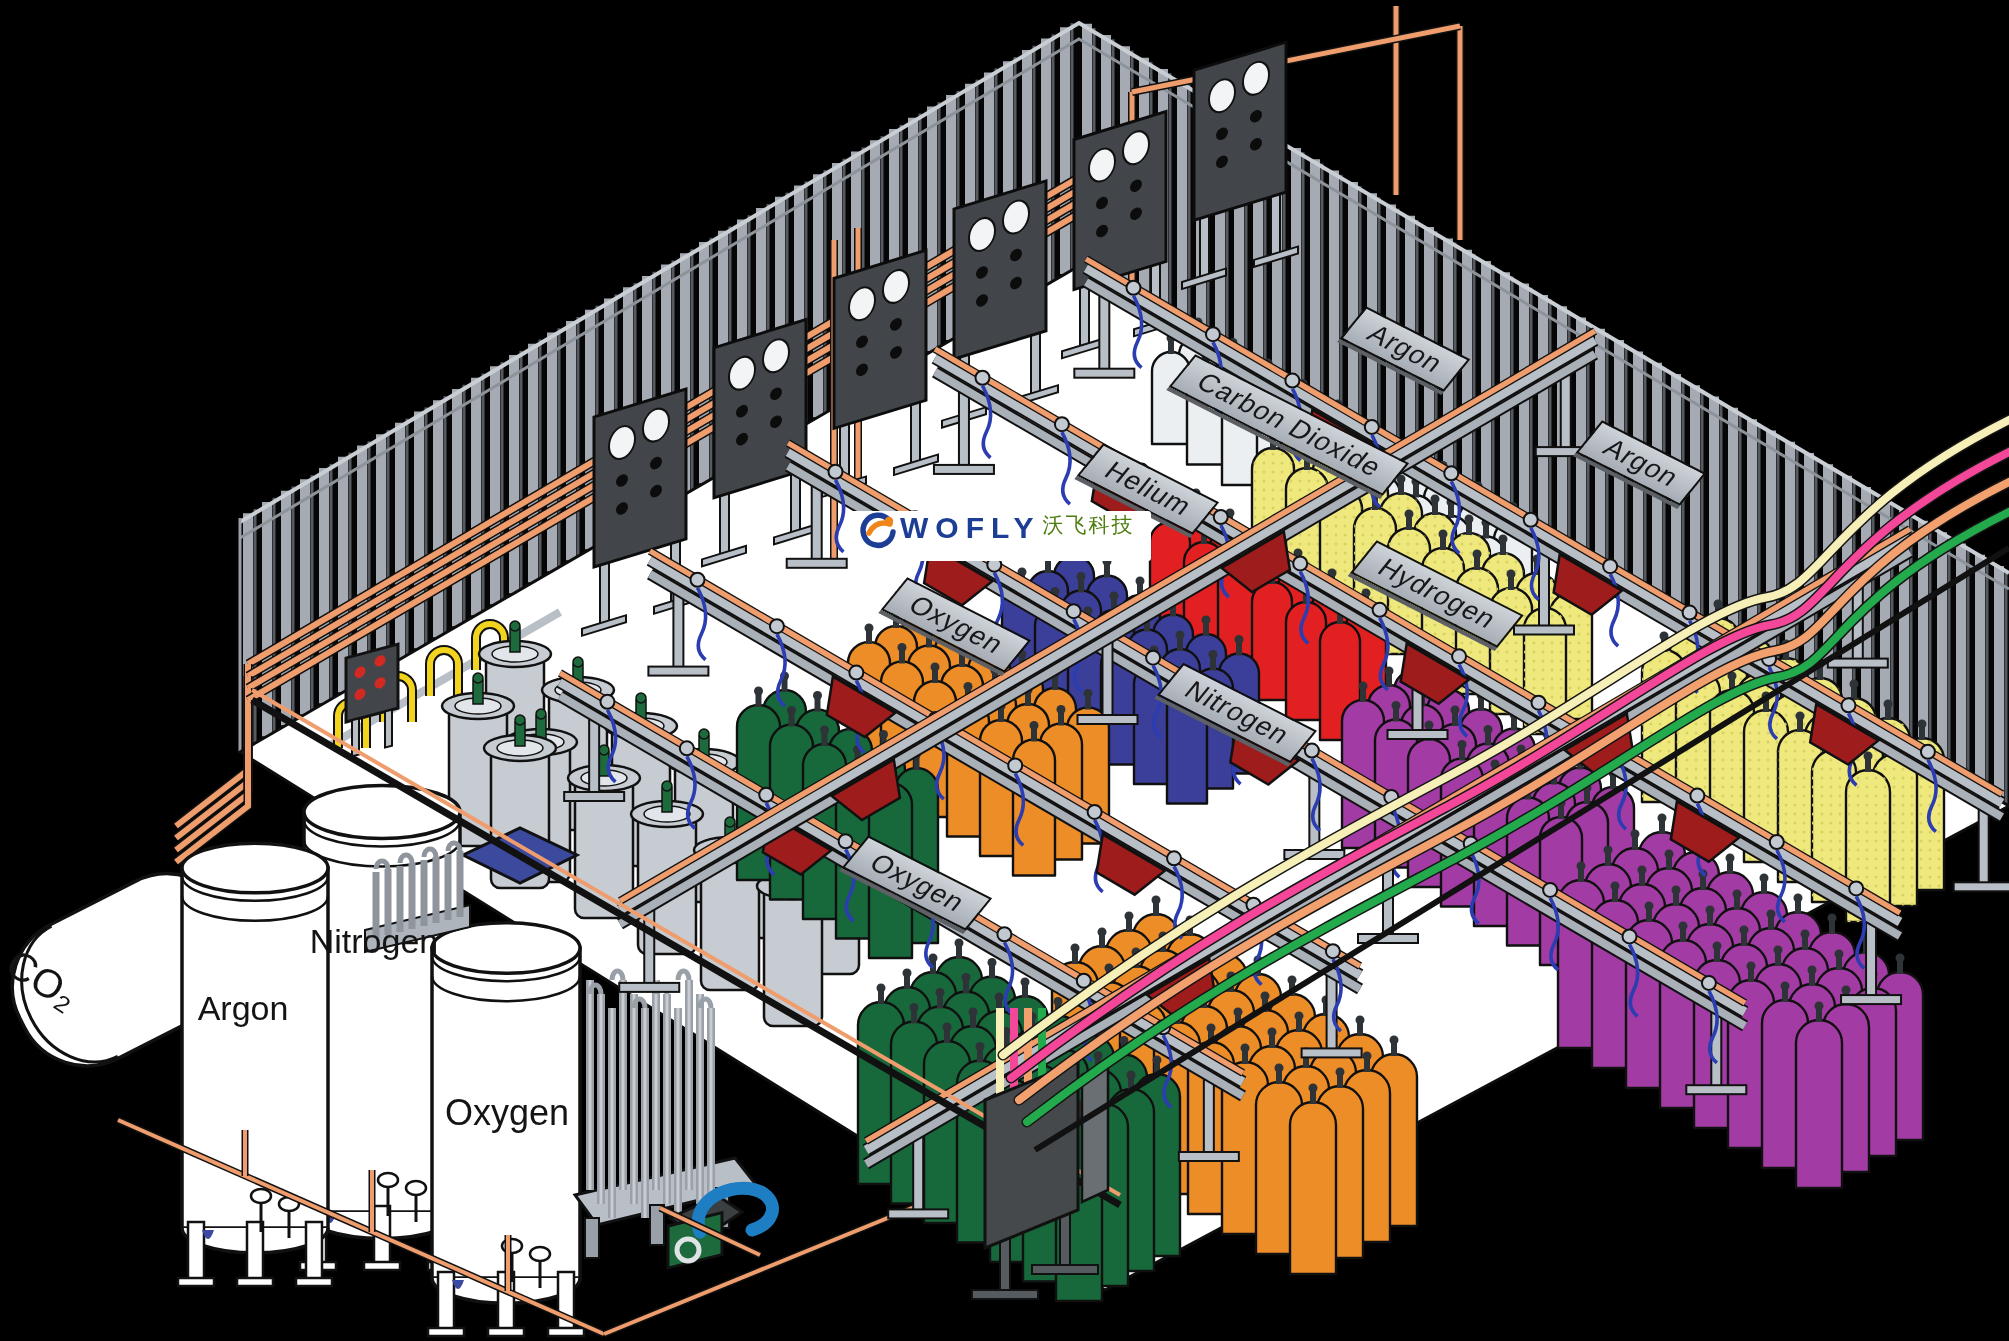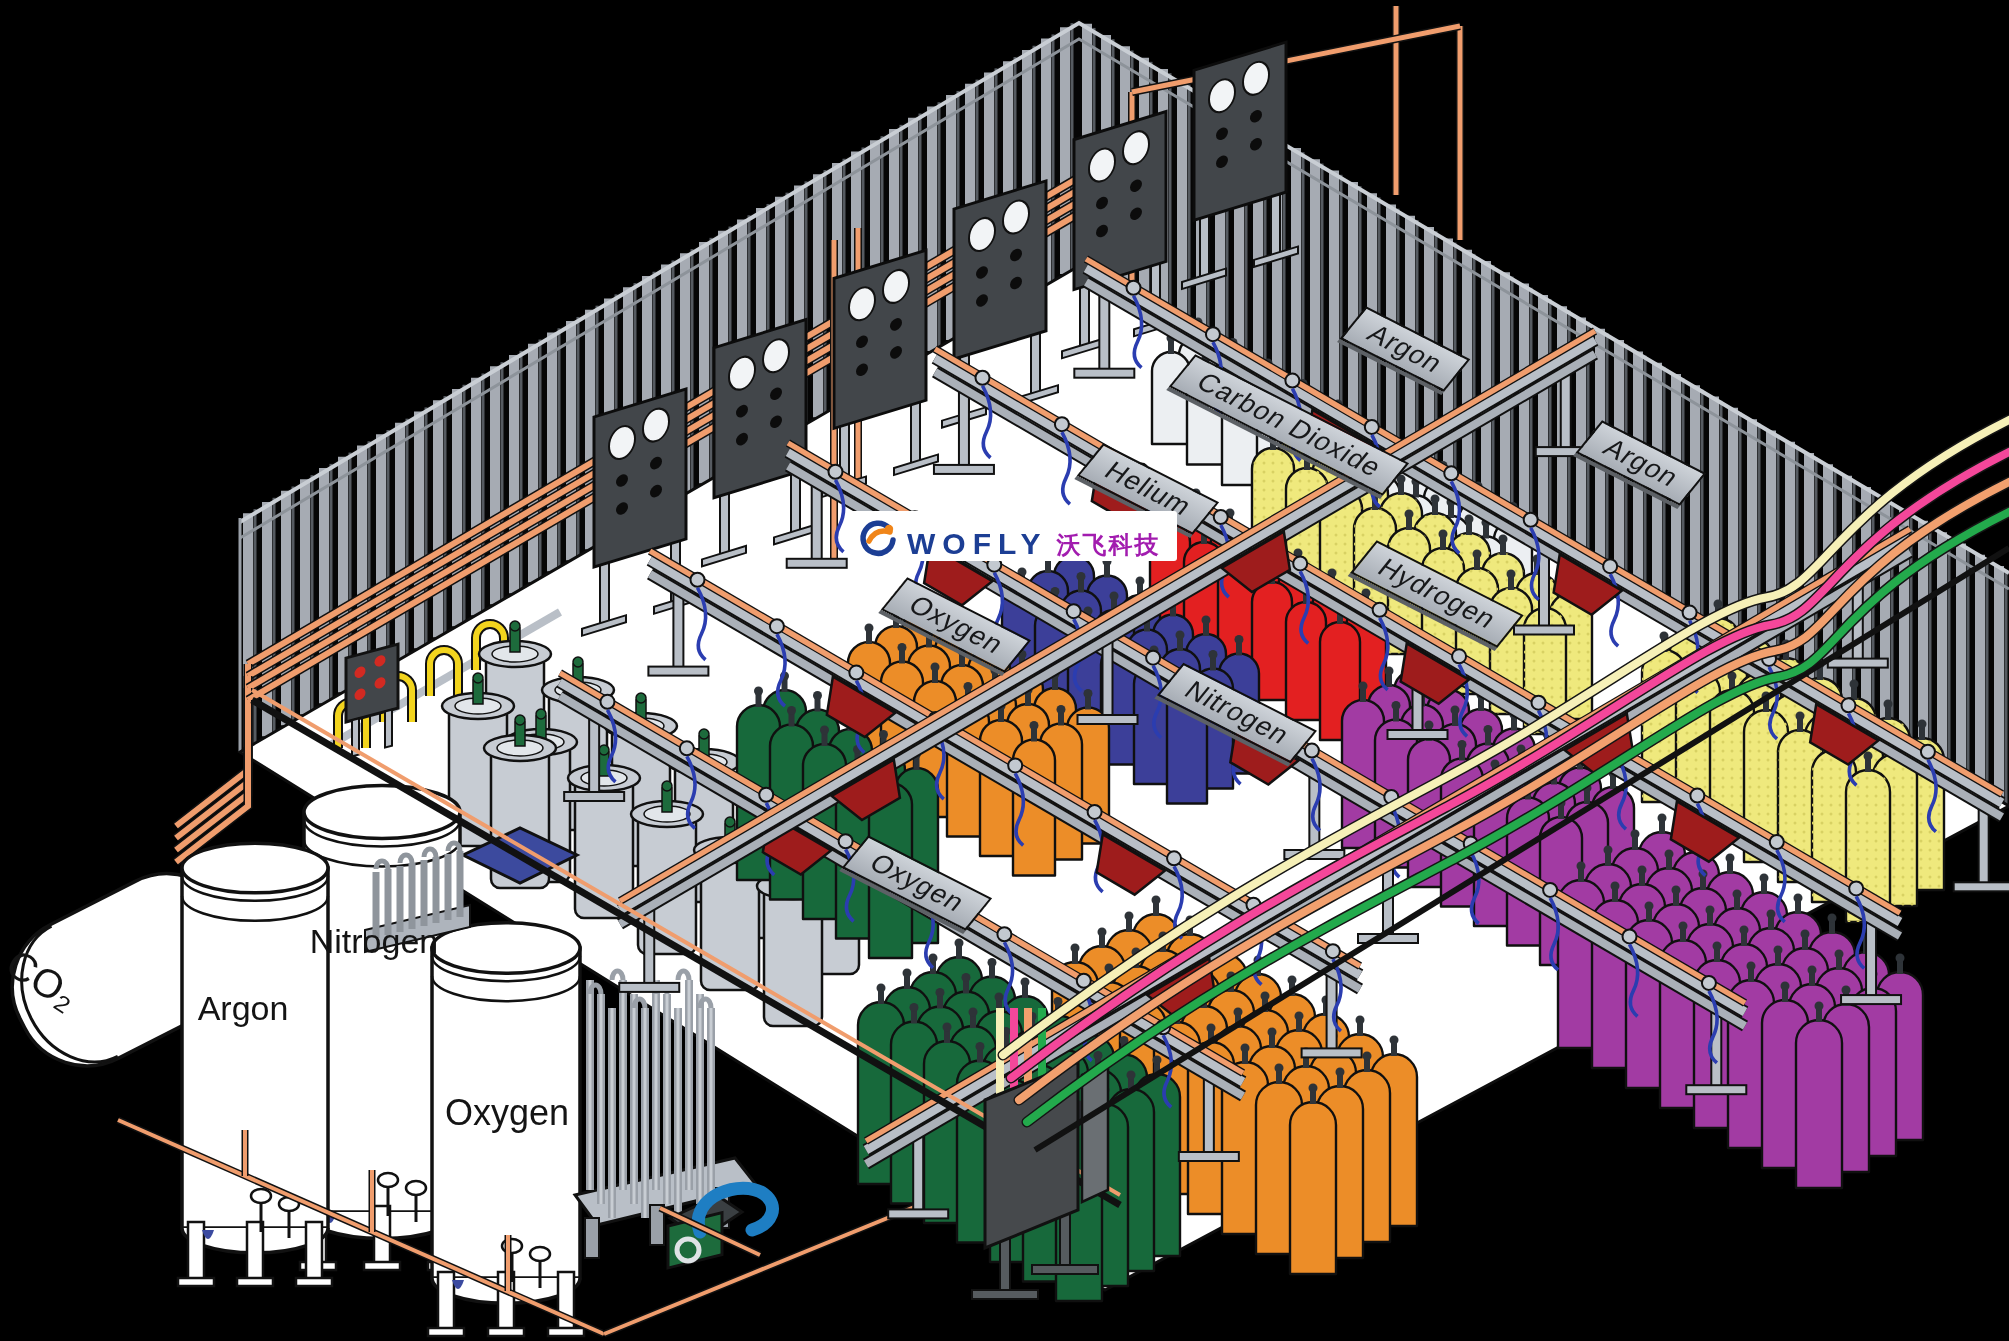--- a/index.html
+++ b/index.html
@@ -6,23 +6,23 @@
   .scene{position:relative;width:2009px;height:1341px;background:#000;overflow:hidden;
          font-family:"Liberation Sans",sans-serif;}
   .scene svg.main{position:absolute;left:0;top:0;}
   .overlay{position:absolute;left:0;top:0;width:100%;height:100%;}
   .sign{position:absolute;transform:translate(-50%,-50%) rotate(27deg) skewX(-12deg);
         background:linear-gradient(180deg,#ced3d9,#a7adb5);
         border:2px solid #101010;color:#17181a;padding:3px 18px;font-size:27px;
         letter-spacing:1px;white-space:nowrap;font-weight:500;box-shadow:0 4px 0 #5d6166;}
   .tank-label{position:absolute;color:#141414;white-space:nowrap;font-weight:500;}
   .logo-plate{position:absolute;left:848px;top:511px;height:50px;background:#ffffff;
-        display:flex;align-items:flex-end;gap:9px;padding:0 16px 0 8px;border-radius:3px;}
+        display:flex;align-items:flex-start;gap:2px;padding:0 16px 0 8px;border-radius:3px;}
   .logo-en{font-weight:bold;font-size:30px;letter-spacing:7px;color:#1c3e94;}
-  .logo-cn{font-weight:bold;font-size:24px;color:#a21caf;letter-spacing:2px;}
+  .logo-cn{font-weight:normal;font-size:21px;color:#4d7c0f;letter-spacing:2px;}
 </style>
 </head>
 <body>
 
 <div class="scene">
   <svg class="main" id="scene-svg" width="2009" height="1341" viewBox="0 0 2009 1341">
       <defs>
         <pattern id="dots" width="9" height="9" patternUnits="userSpaceOnUse">
           <circle cx="4" cy="4" r="1.5" fill="#d8d163"></circle>
         </pattern>

